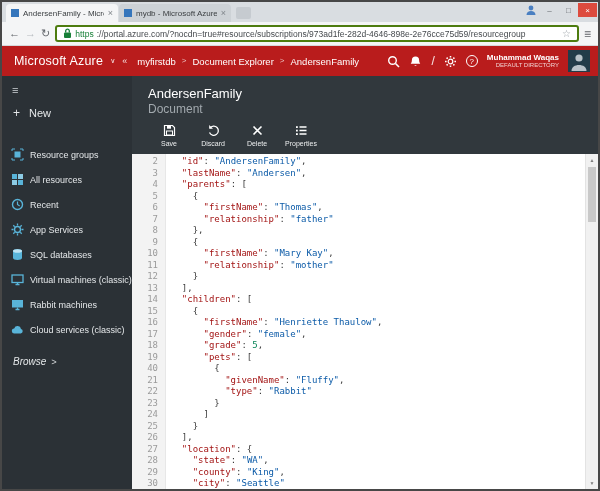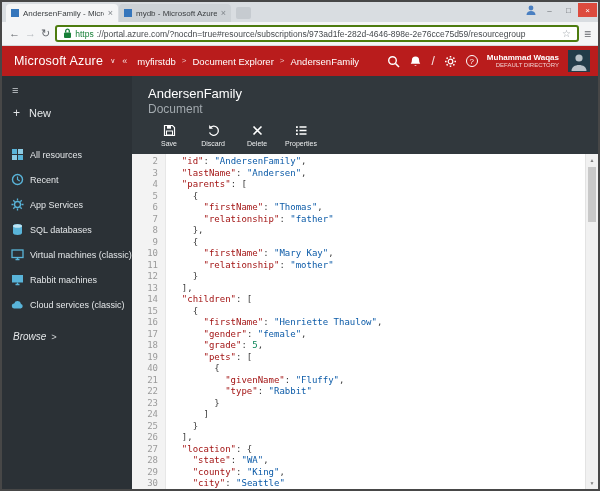--- a/index.html
+++ b/index.html
@@ -193,20 +193,29 @@
     <div class="sidebar">
       <div class="hamb">≡</div>
       <div class="side-new">
         <span class="plus">+</span>
         <span>New</span>
       </div>
       <div class="side-items">
           <div class="side-item">
             <span class="side-icon">
               <svg width="13" height="13" viewBox="0 0 13 13">
+                <path d="M1 3V1h3M9 1h3v2M12 10v2H9M4 12H1v-2" fill="none" stroke="#59b4d9"></path>
+                <rect x="3.5" y="3.5" width="6" height="6" fill="#59b4d9"></rect>
+              </svg>
+            </span>
+            <span class="side-label">Resource groups</span>
+          </div>
+          <div class="side-item">
+            <span class="side-icon">
+              <svg width="13" height="13" viewBox="0 0 13 13">
                 <rect x="1" y="1" width="5" height="5" fill="#59b4d9"></rect>
                 <rect x="7" y="1" width="5" height="5" fill="#8ccbe4"></rect>
                 <rect x="1" y="7" width="5" height="5" fill="#8ccbe4"></rect>
                 <rect x="7" y="7" width="5" height="5" fill="#59b4d9"></rect>
               </svg>
             </span>
             <span class="side-label">All resources</span>
           </div>
           <div class="side-item">
             <span class="side-icon">

